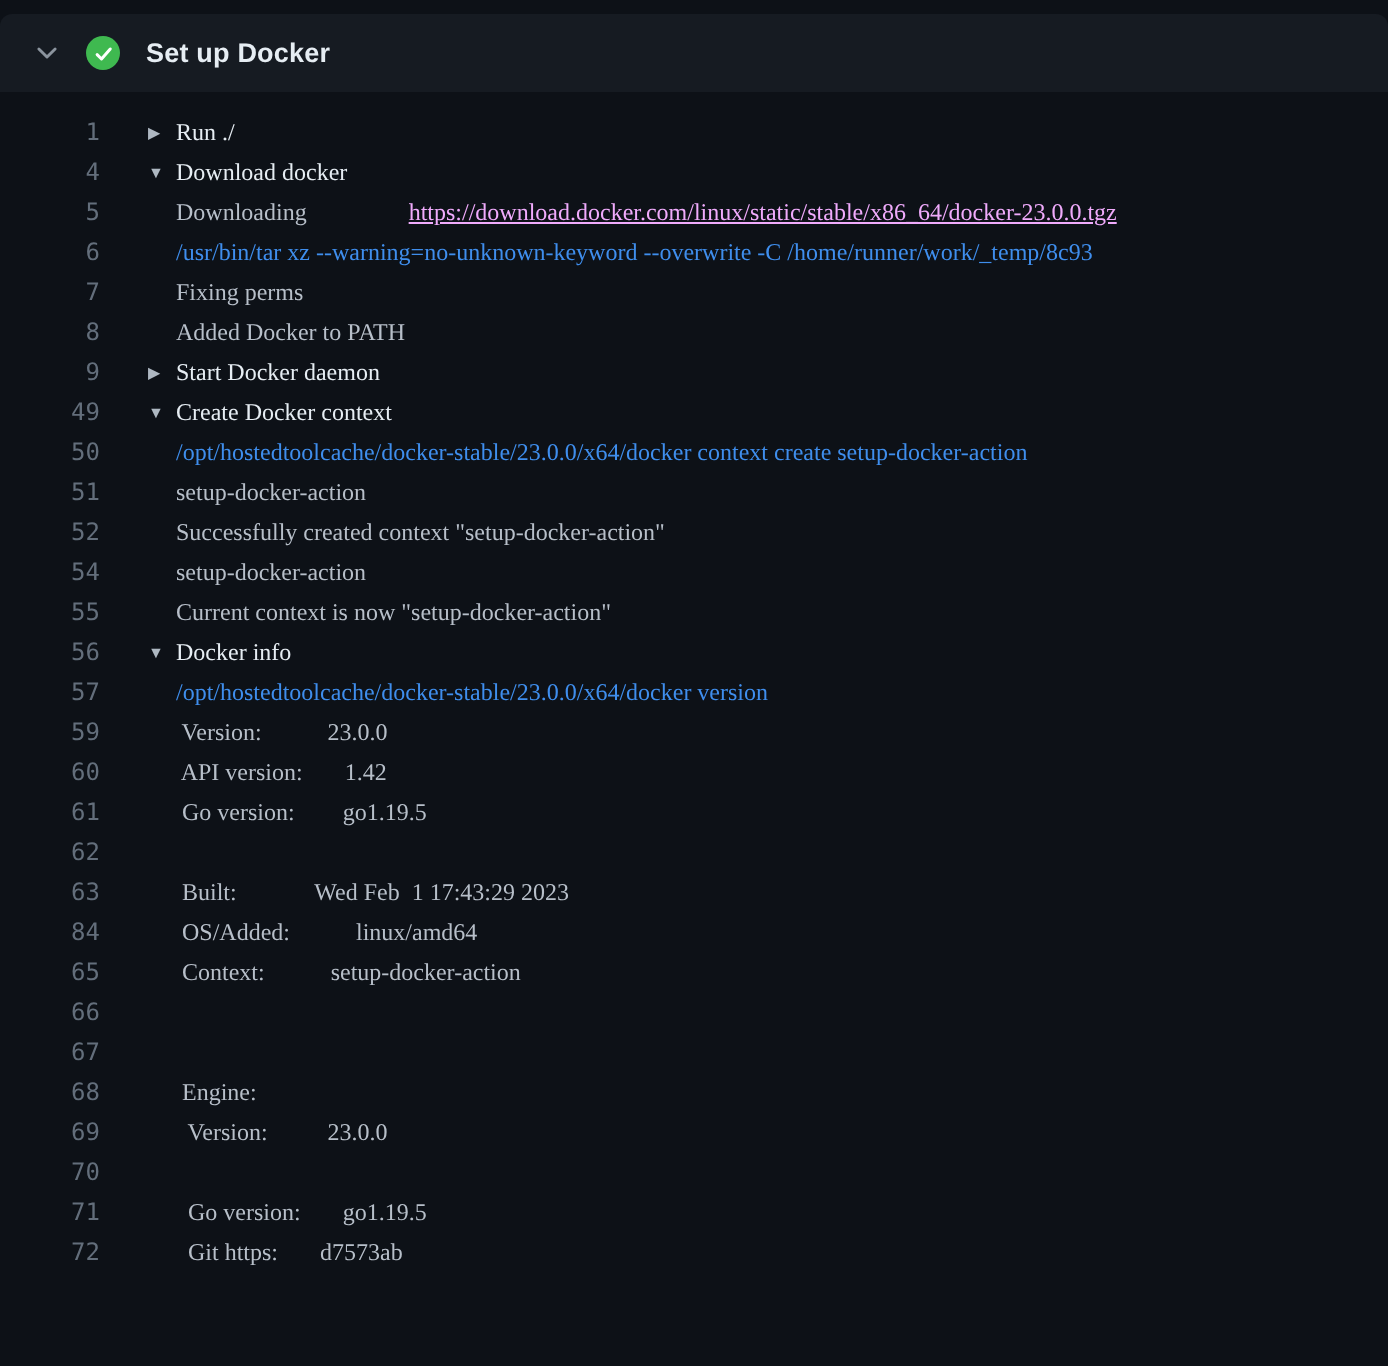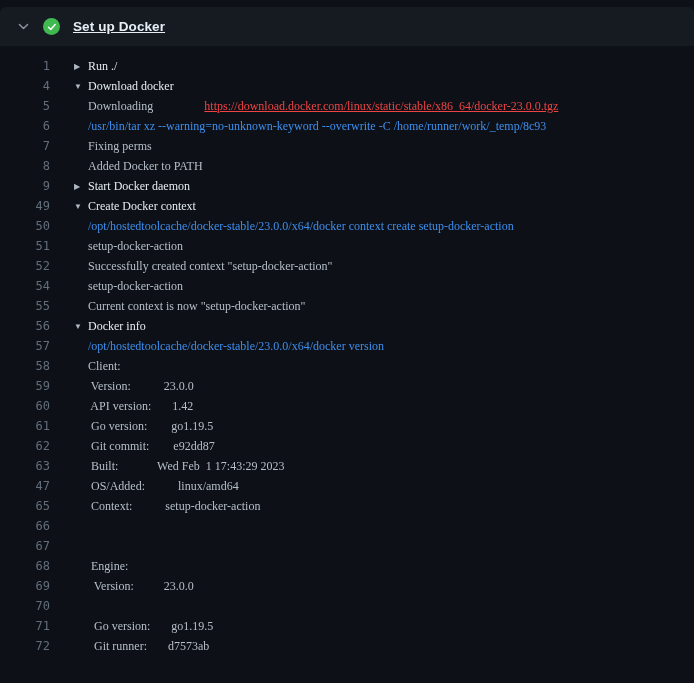--- a/index.html
+++ b/index.html
@@ -34,21 +34,20 @@
     border-radius: 50%;
     background: #3fb950;
     display: flex; align-items: center; justify-content: center;
     flex: 0 0 auto;
   }
   .step-title {
     color: #e6edf3;
     font-size: 13.5px;
     font-weight: 600;
     letter-spacing: .1px;
-    text-decoration: underline;
   }
 
   
   .log {
     padding-top: 10px;
     font-family: "DejaVu Sans Mono", "Liberation Mono", monospace;
     font-size: 12px;
     line-height: 20px;
   }
   .row {
@@ -76,21 +75,21 @@
     display: inline-block;
     width: 14px;
     font-size: 8px;
     color: #aeb8c2;
     vertical-align: 1px;
     cursor: pointer;
   }
   .gtitle { color: #e6edf3; }
   .cmd { color: #3f8eed; }
   .link {
-    color: #ef4444;
+    color: #f0abfc;
     text-decoration: underline;
     cursor: pointer;
     padding-left: 48px;
   }
 </style>
 </head>
 <body>
 
 <div class="step-header">
   <span class="chev">
@@ -115,28 +114,27 @@
     <div class="row"><span class="num">8</span><span class="content child">Added Docker to PATH</span></div>
     <div class="row"><span class="num">9</span><span class="content"><span class="tri">▶</span><span class="gtitle">Start Docker daemon</span></span></div>
     <div class="row"><span class="num">49</span><span class="content"><span class="tri">▼</span><span class="gtitle">Create Docker context</span></span></div>
     <div class="row"><span class="num">50</span><span class="content child cmd">/opt/hostedtoolcache/docker-stable/23.0.0/x64/docker context create setup-docker-action</span></div>
     <div class="row"><span class="num">51</span><span class="content child">setup-docker-action</span></div>
     <div class="row"><span class="num">52</span><span class="content child">Successfully created context "setup-docker-action"</span></div>
     <div class="row"><span class="num">54</span><span class="content child">setup-docker-action</span></div>
     <div class="row"><span class="num">55</span><span class="content child">Current context is now "setup-docker-action"</span></div>
     <div class="row"><span class="num">56</span><span class="content"><span class="tri">▼</span><span class="gtitle">Docker info</span></span></div>
     <div class="row"><span class="num">57</span><span class="content child cmd">/opt/hostedtoolcache/docker-stable/23.0.0/x64/docker version</span></div>
-    <div class="row"><span class="num">58</span><span class="content child">Client:</span></div>
     <div class="row"><span class="num">59</span><span class="content child"> Version:           23.0.0</span></div>
     <div class="row"><span class="num">60</span><span class="content child"> API version:       1.42</span></div>
     <div class="row"><span class="num">61</span><span class="content child"> Go version:        go1.19.5</span></div>
-    <div class="row"><span class="num">62</span><span class="content child"> Git commit:        e92dd87</span></div>
+    <div class="row"><span class="num">62</span></div>
     <div class="row"><span class="num">63</span><span class="content child"> Built:             Wed Feb  1 17:43:29 2023</span></div>
-    <div class="row"><span class="num">47</span><span class="content child"> OS/Added:           linux/amd64</span></div>
+    <div class="row"><span class="num">84</span><span class="content child"> OS/Added:           linux/amd64</span></div>
     <div class="row"><span class="num">65</span><span class="content child"> Context:           setup-docker-action</span></div>
     <div class="row"><span class="num">66</span><span class="content child"></span></div>
     <div class="row"><span class="num">67</span></div>
     <div class="row"><span class="num">68</span><span class="content child"> Engine:</span></div>
     <div class="row"><span class="num">69</span><span class="content child">  Version:          23.0.0</span></div>
     <div class="row"><span class="num">70</span></div>
     <div class="row"><span class="num">71</span><span class="content child">  Go version:       go1.19.5</span></div>
-    <div class="row"><span class="num">72</span><span class="content child">  Git runner:       d7573ab</span></div>
+    <div class="row"><span class="num">72</span><span class="content child">  Git https:       d7573ab</span></div>
   </div>
 
 </body></html>

